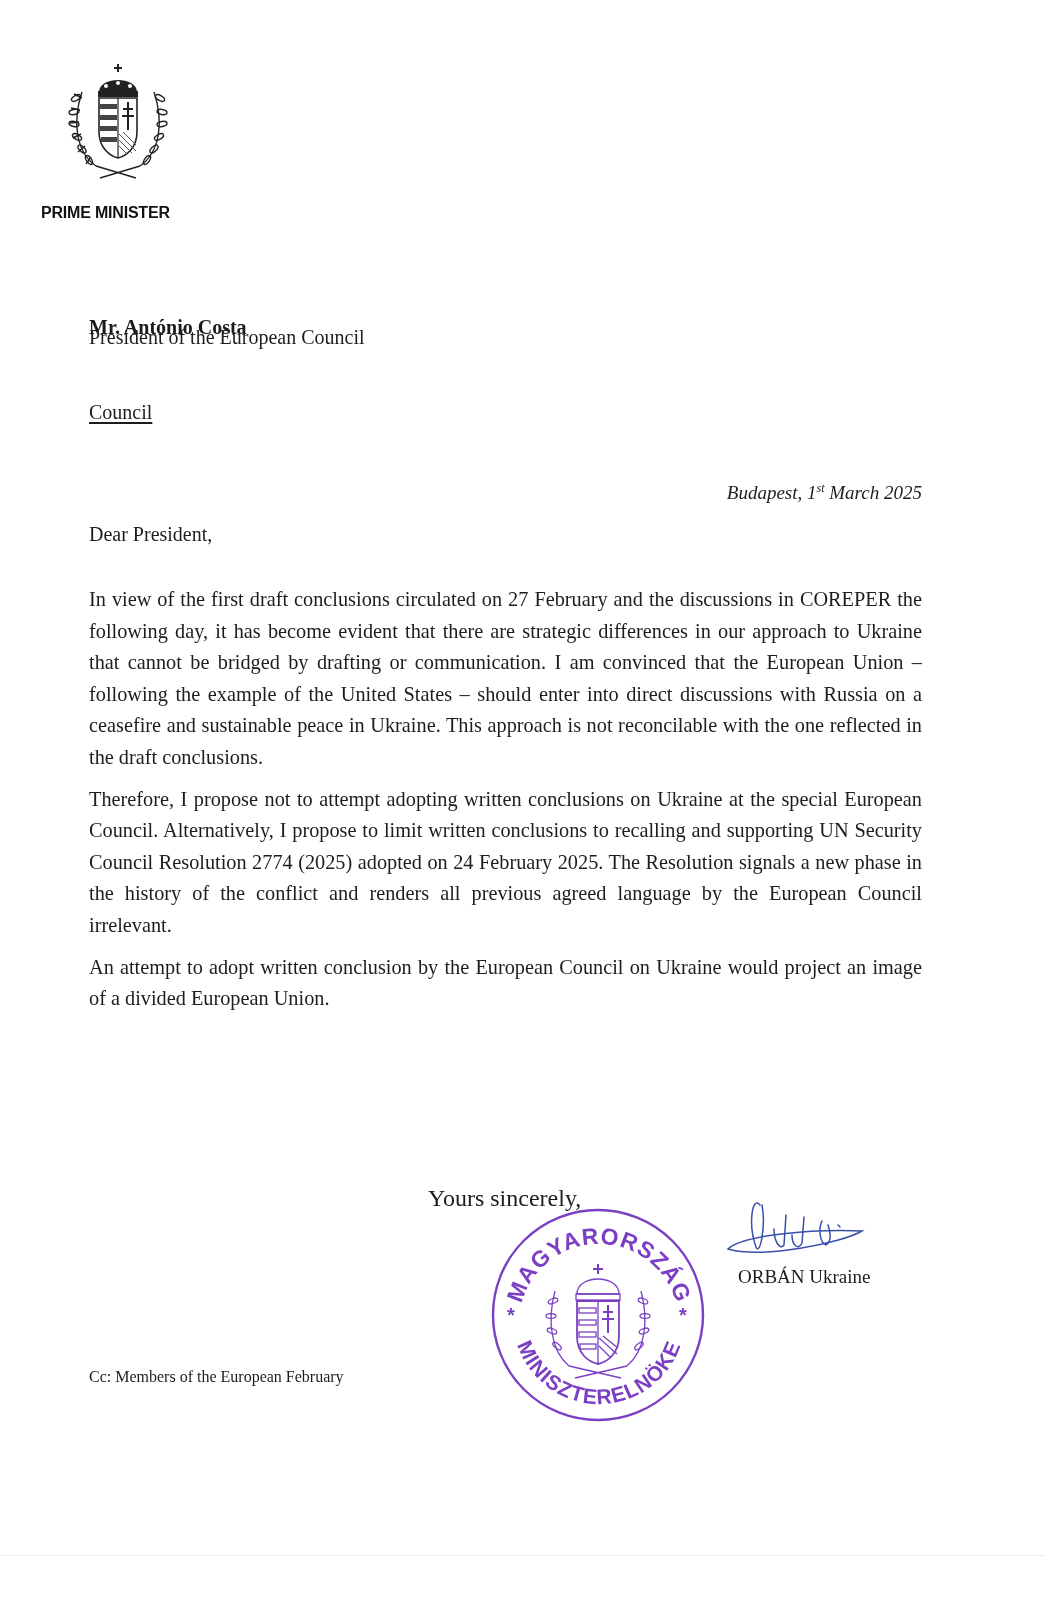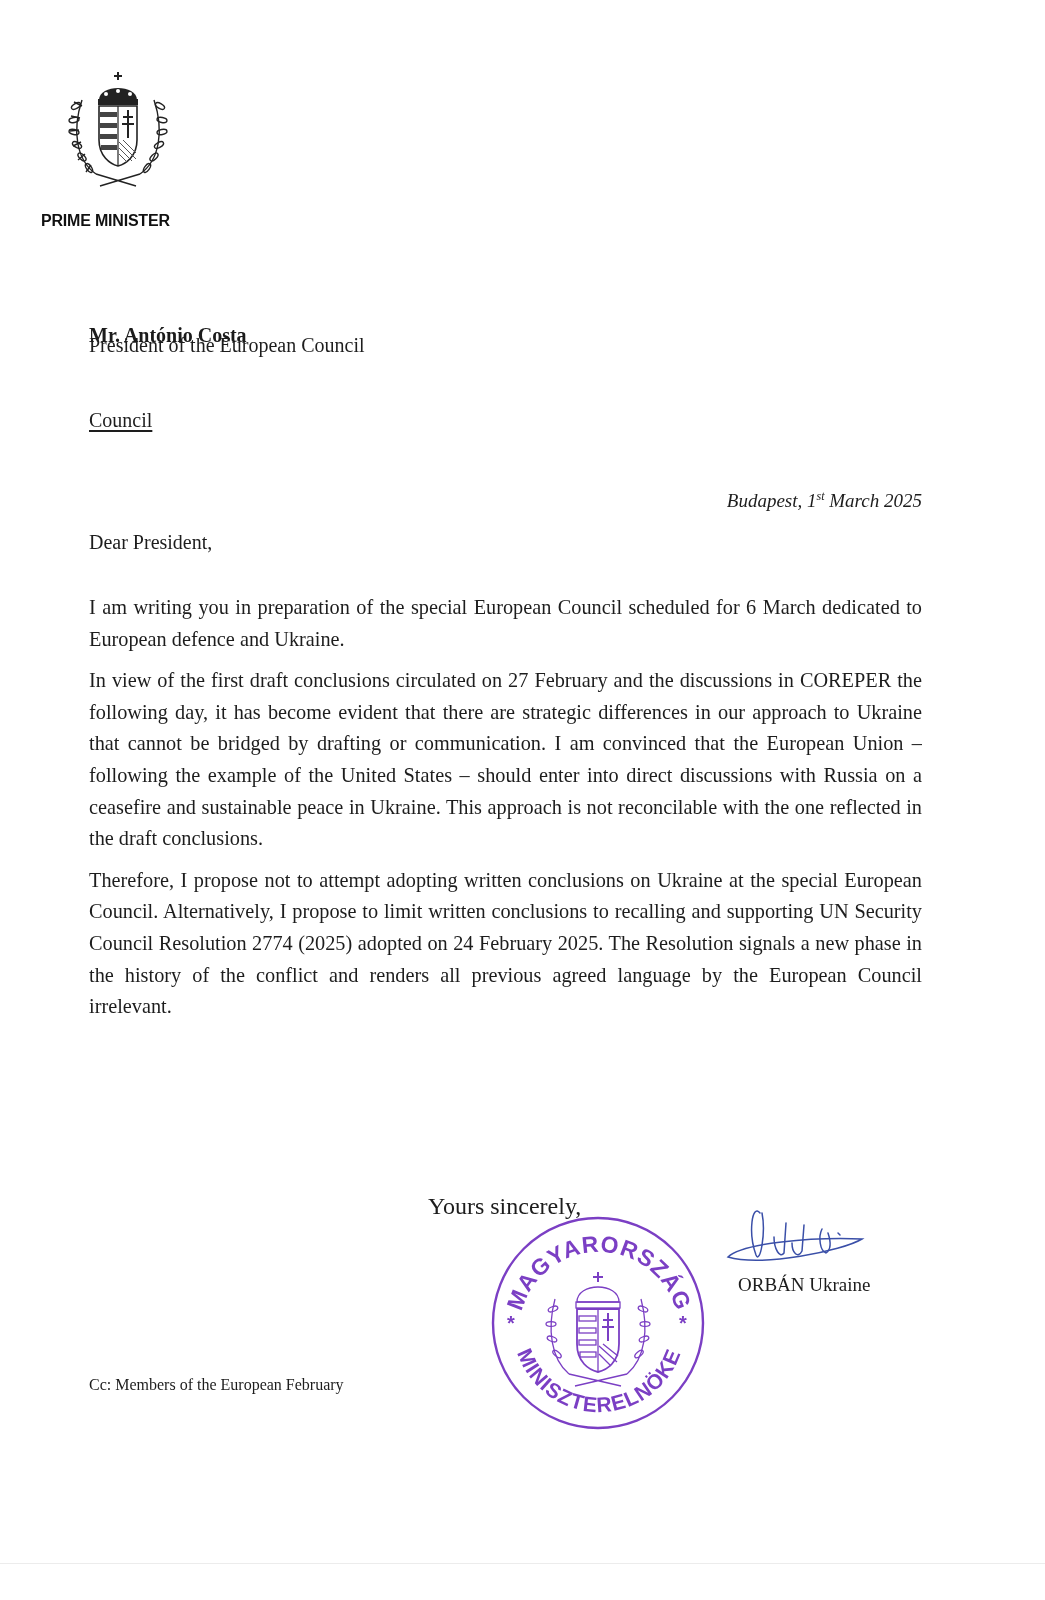--- a/index.html
+++ b/index.html
@@ -10,21 +10,21 @@
     body {
       width: 1045px;
       height: 1600px;
       position: relative;
       overflow: hidden;
       color: #1d1d1d;
       font-family: "DejaVu Serif", "Liberation Serif", serif;
     }
     .page {
       position: absolute;
-      left: 0; top: 8px;
+      left: 0; top: 0;
       width: 1045px;
       height: 1496px;
     }
     .crest {
       position: absolute;
       left: 66px;
       top: 62px;
       width: 104px;
       height: 120px;
     }
@@ -203,23 +203,23 @@
 
   <div class="recipient-name">Mr. António Costa</div>
   <div class="recipient-title">President of the European Council</div>
   <div class="recipient-city">Council</div>
 
   <div class="date-line"><span>Budapest, </span><span>1</span><sup>st</sup><span> March 2025</span></div>
 
   <div class="salutation">Dear President,</div>
 
   <div class="body-text">
-    <p>I am writing you in preparation of the special European Council scheduled for 6 March dedicated to European defence and Ukraine.</p>
     <p>In view of the first draft conclusions circulated on 27 February and the discussions in COREPER the following day, it has become evident that there are strategic differences in our approach to Ukraine that cannot be bridged by drafting or communication. I am convinced that the European Union – following the example of the United States – should enter into direct discussions with Russia on a ceasefire and sustainable peace in Ukraine. This approach is not reconcilable with the one reflected in the draft conclusions.</p>
     <p>Therefore, I propose not to attempt adopting written conclusions on Ukraine at the special European Council. Alternatively, I propose to limit written conclusions to recalling and supporting UN Security Council Resolution 2774 (2025) adopted on 24 February 2025. The Resolution signals a new phase in the history of the conflict and renders all previous agreed language by the European Council irrelevant.</p>
+    <p>An attempt to adopt written conclusion by the European Council on Ukraine would project an image of a divided European Union.</p>
   </div>
 
   <div class="closing">Yours sincerely,</div>
 
   <svg class="stamp" viewBox="0 0 218 218">
     <defs>
       <path id="arcTop" d="M 30 118 A 80 80 0 0 1 190 118"></path>
       <path id="arcBot" d="M 24 112 A 86 86 0 0 0 196 112"></path>
     </defs>
     <circle cx="109" cy="109" r="105" fill="none" stroke="#7b3fc4" stroke-width="2.4"></circle>

